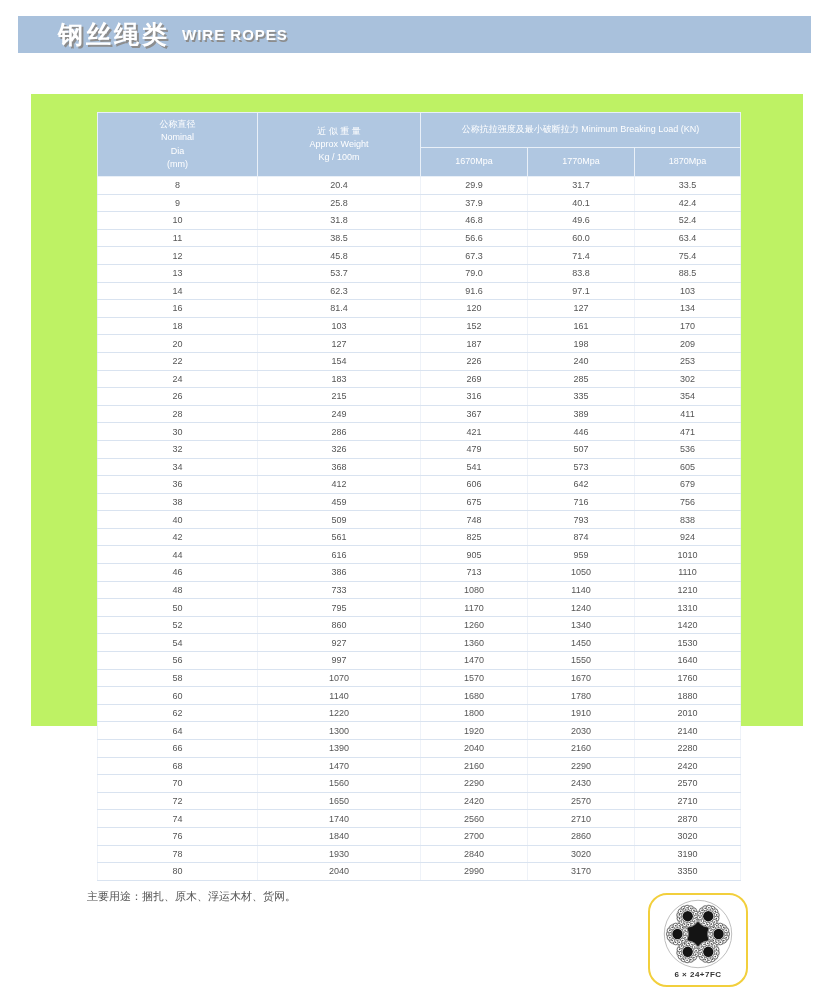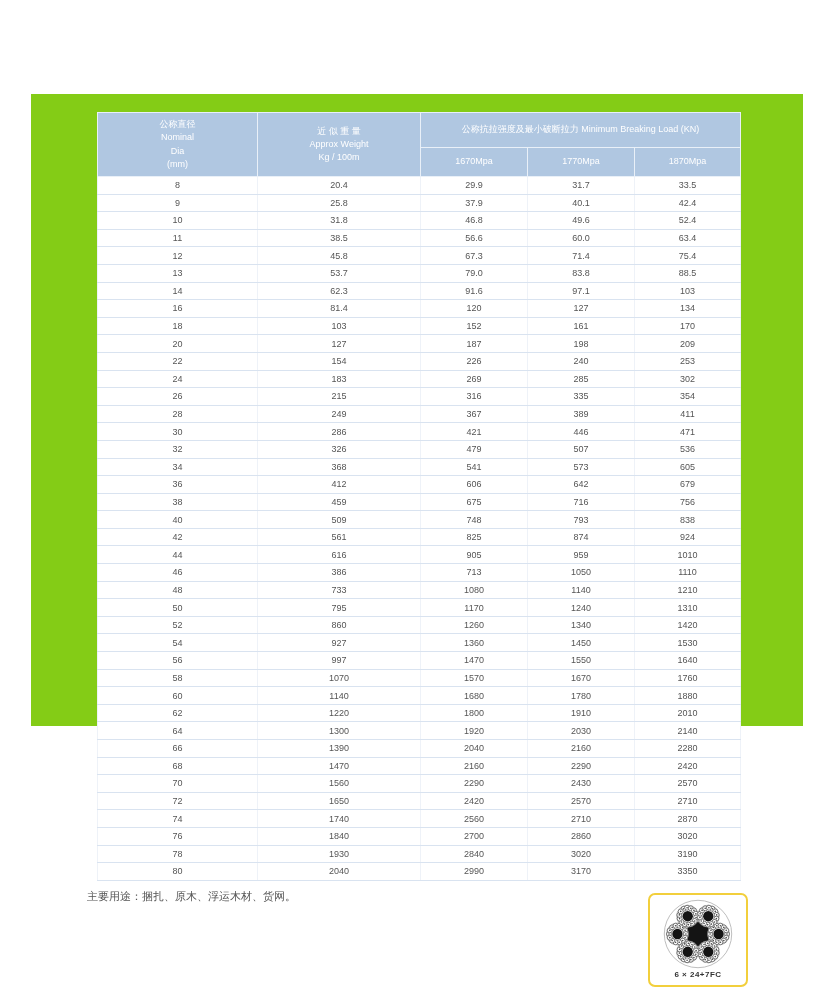--- a/index.html
+++ b/index.html
@@ -14,49 +14,53 @@
   .title-en{font-size:15px;font-weight:bold;color:#ffffff;margin-left:12px;letter-spacing:1px;
             text-shadow:1.5px 1.5px 0 #8d8d8d;}
 
   
   .section{position:absolute;left:31px;top:61px;height:20px;display:flex;align-items:center;}
   .yellow-sq{width:17px;height:16px;background:#ffd100;margin-right:15px;}
   .section-zh{font-size:15px;font-weight:bold;color:#101a2e;letter-spacing:1px;}
   .section-en{font-size:13px;font-weight:bold;color:#101a2e;margin-left:7px;}
 
   
-  .panel{position:absolute;left:31px;top:94px;width:772px;height:632px;background:#84cc16;}
+  .panel{position:absolute;left:31px;top:94px;width:772px;height:632px;background:#bef264;}
 
   
   .spec-table{position:absolute;left:66px;top:18px;width:643px;border-collapse:collapse;
               table-layout:fixed;}
   .spec-table th{background:#b0c7e1;color:#ffffff;font-weight:normal;font-size:9px;
                  line-height:1.45;border:1px solid #e9f0f8;padding:2px 0;text-align:center;}
   .spec-table th.group-h{height:30px;}
   .spec-table th.sub-h{height:24px;font-size:9px;}
   .spec-table td{background:#ffffff;color:#555555;font-size:9px;text-align:center;
                  height:16.6px;padding:0;border-bottom:1px solid #d9e3f0;
                  border-right:1px solid #eef2f8;border-left:1px solid #eef2f8;}
   .spec-table tbody tr:first-child td{border-top:1px solid #d9e3f0;}
 
   
   .usage-note{position:absolute;left:56px;top:795px;font-size:11px;color:#555555;}
 
   
   .diagram-box{position:absolute;left:617px;top:799px;width:100px;height:94px;background:#ffffff;
-               border:2px solid #f2cf3c;border-radius:7px;box-sizing:border-box;
+               border:2px solid #f2cf3c;border-radius:19px;box-sizing:border-box;
                display:flex;flex-direction:column;align-items:center;justify-content:flex-start;}
   .diagram-box svg{width:84px;height:74px;margin-top:2px;}
   .diagram-label{font-size:8px;font-weight:bold;color:#333333;margin-top:-1px;letter-spacing:0.5px;}
 </style>
 </head>
 <body>
 
 <div class="page">
 
+  <div class="titlebar">
+    <span class="title-zh">钢丝绳类</span>
+    <span class="title-en">WIRE ROPES</span>
+  </div>
 
 
   <div class="panel">
 
     <table class="spec-table">
       <colgroup>
         <col style="width:160px">
           <col style="width:163px">
         <col style="width:107px">
           <col style="width:107px">

